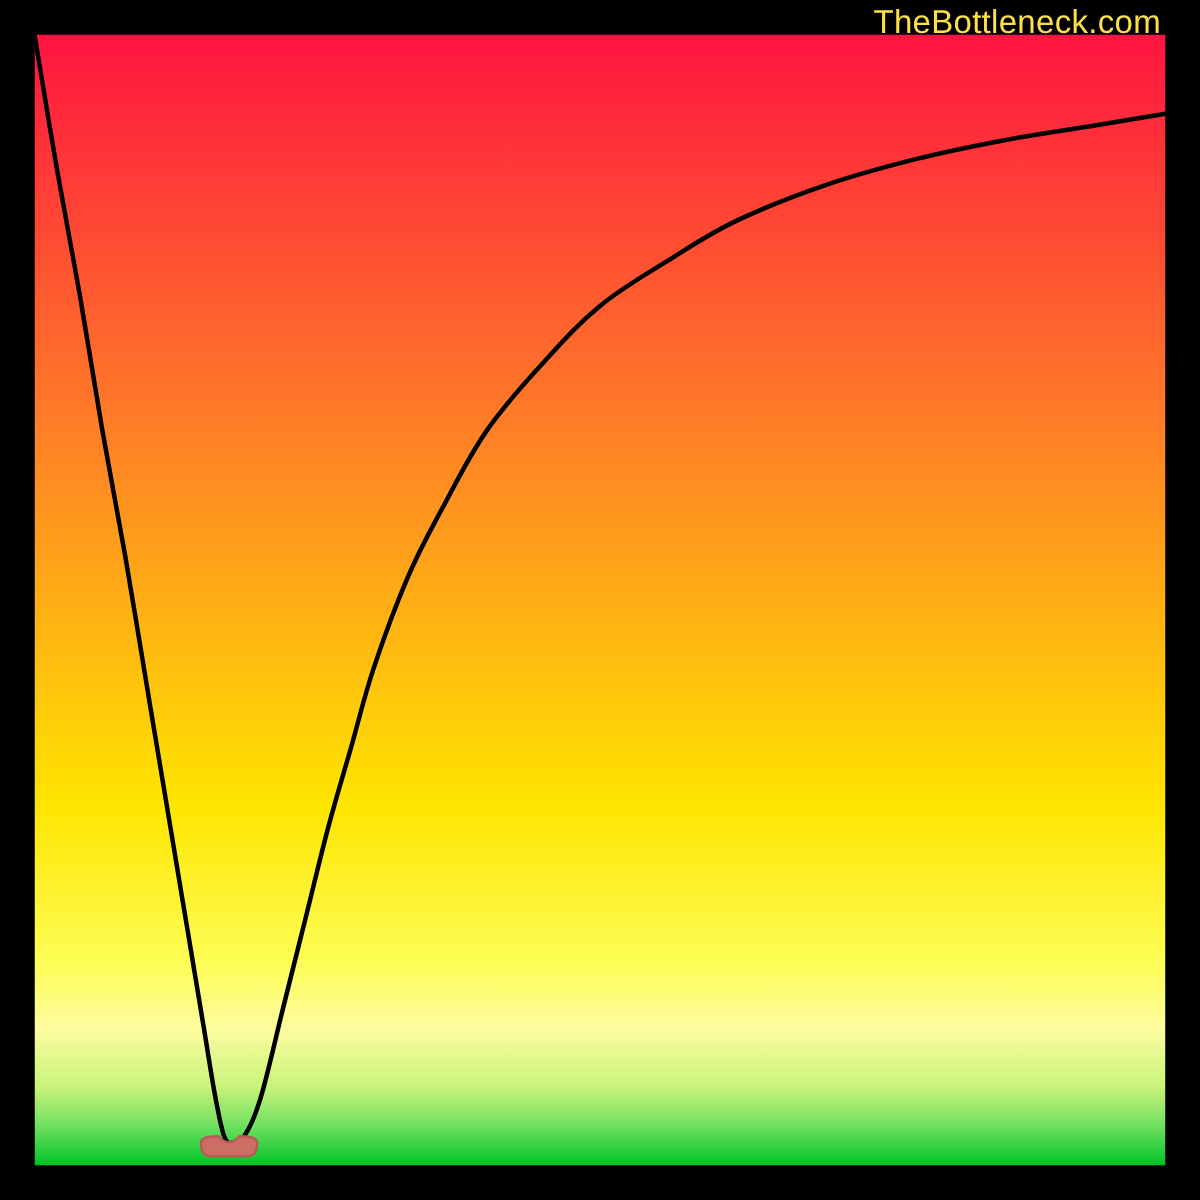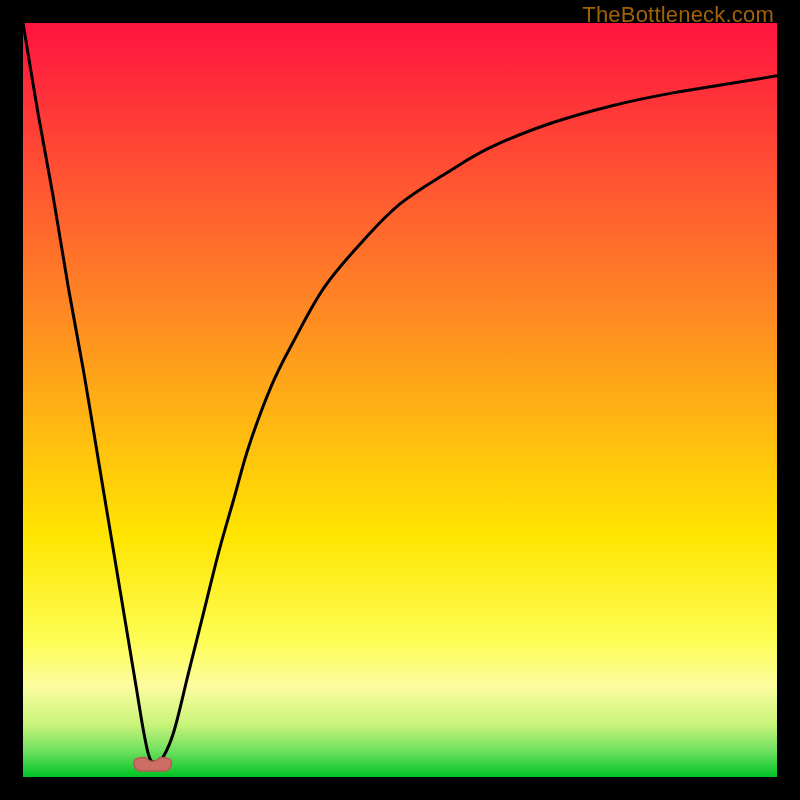--- a/index.html
+++ b/index.html
@@ -25,21 +25,21 @@
     width: 754px;
     height: 754px;
   }
   .watermark {
     position: absolute;
     top: 2px;
     right: 26px;
     font-family: Arial, Helvetica, sans-serif;
     font-size: 22px;
     font-weight: 500;
-    color: #a16207;
+    color: #fde047;
     letter-spacing: 0.2px;
   }
   svg { display: block; }
 </style>
 </head>
 <body>
 
 <div class="frame">
   <svg class="plot" viewBox="0 0 754 754">
     <defs>

